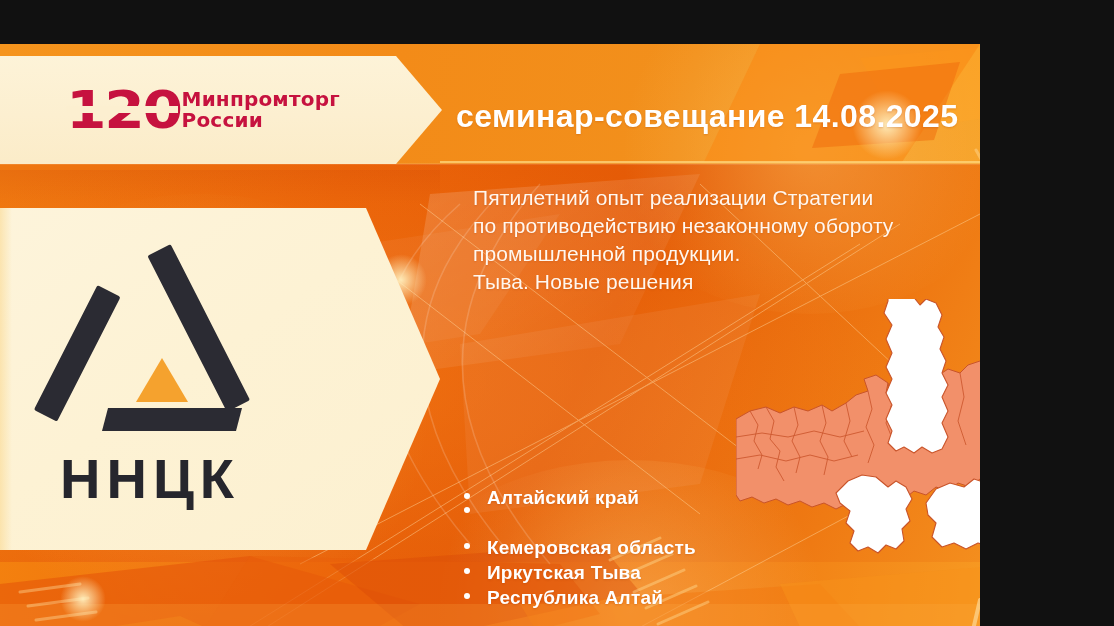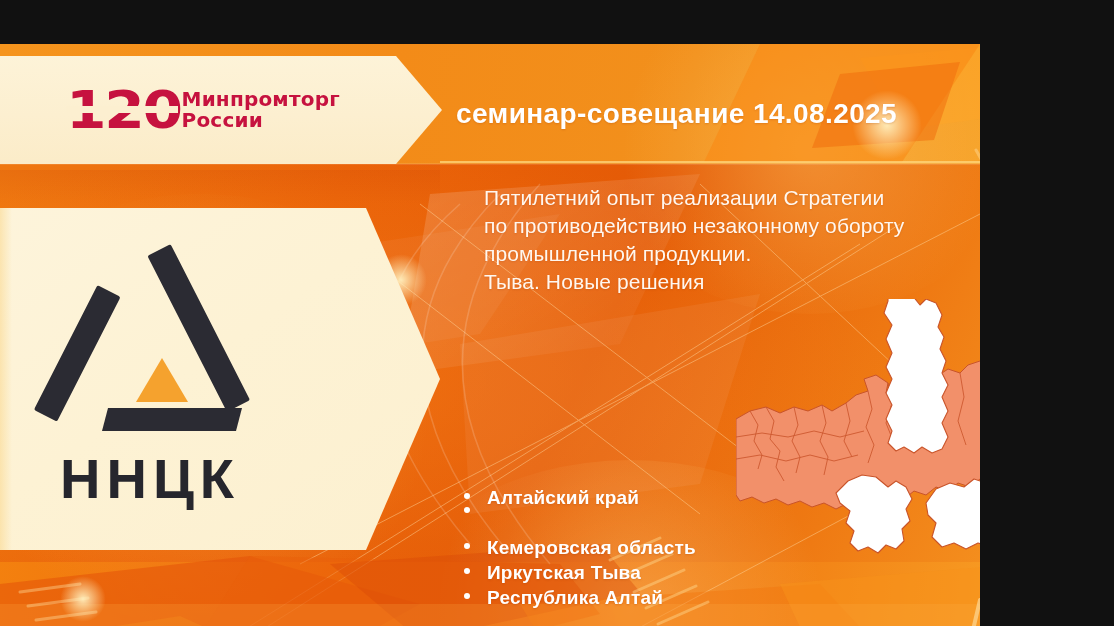--- a/index.html
+++ b/index.html
@@ -76,23 +76,23 @@
   .nnck{position:absolute;left:0;top:243px;width:300px;text-align:center;
     font-size:56px;font-weight:bold;color:#26262d;letter-spacing:6px;
     font-family:"Liberation Sans","DejaVu Sans",sans-serif;line-height:1;}
 
   
   .map{position:absolute;left:736px;top:255px;width:378px;height:275px;}
   .map svg{display:block;width:100%;height:100%;}
 
   
   .seminar{position:absolute;left:456px;top:54px;
-    font-size:28px;font-weight:bold;color:#ffffff;letter-spacing:.4px;
+    font-size:32px;font-weight:bold;color:#ffffff;letter-spacing:.4px;
     text-shadow:0 1px 2px rgba(150,50,0,.22);white-space:nowrap;text-align:center;}
-  .subtitle{position:absolute;left:484px;top:140px;width:560px;
+  .subtitle{position:absolute;left:473px;top:140px;width:560px;
     font-size:21px;font-weight:400;color:#fff7ef;line-height:1.33;letter-spacing:.1px;
     text-shadow:0 1px 2px rgba(150,50,0,.20);}
   .subtitle div{white-space:nowrap;}
   .bigtitle{position:absolute;left:459px;top:278px;width:420px;
     font-size:36px;font-weight:bold;color:#ffffff;line-height:1.22;letter-spacing:.2px;
     text-shadow:0 2px 3px rgba(150,50,0,.25);}
   .bigtitle div{white-space:nowrap;}
   .regions{position:absolute;left:460px;top:443px;width:420px;}
   .region-row{display:flex;align-items:baseline;gap:17px;height:25px;}
   .region-row .dot{width:6px;height:6px;border-radius:50%;background:#fff;flex:0 0 6px;

